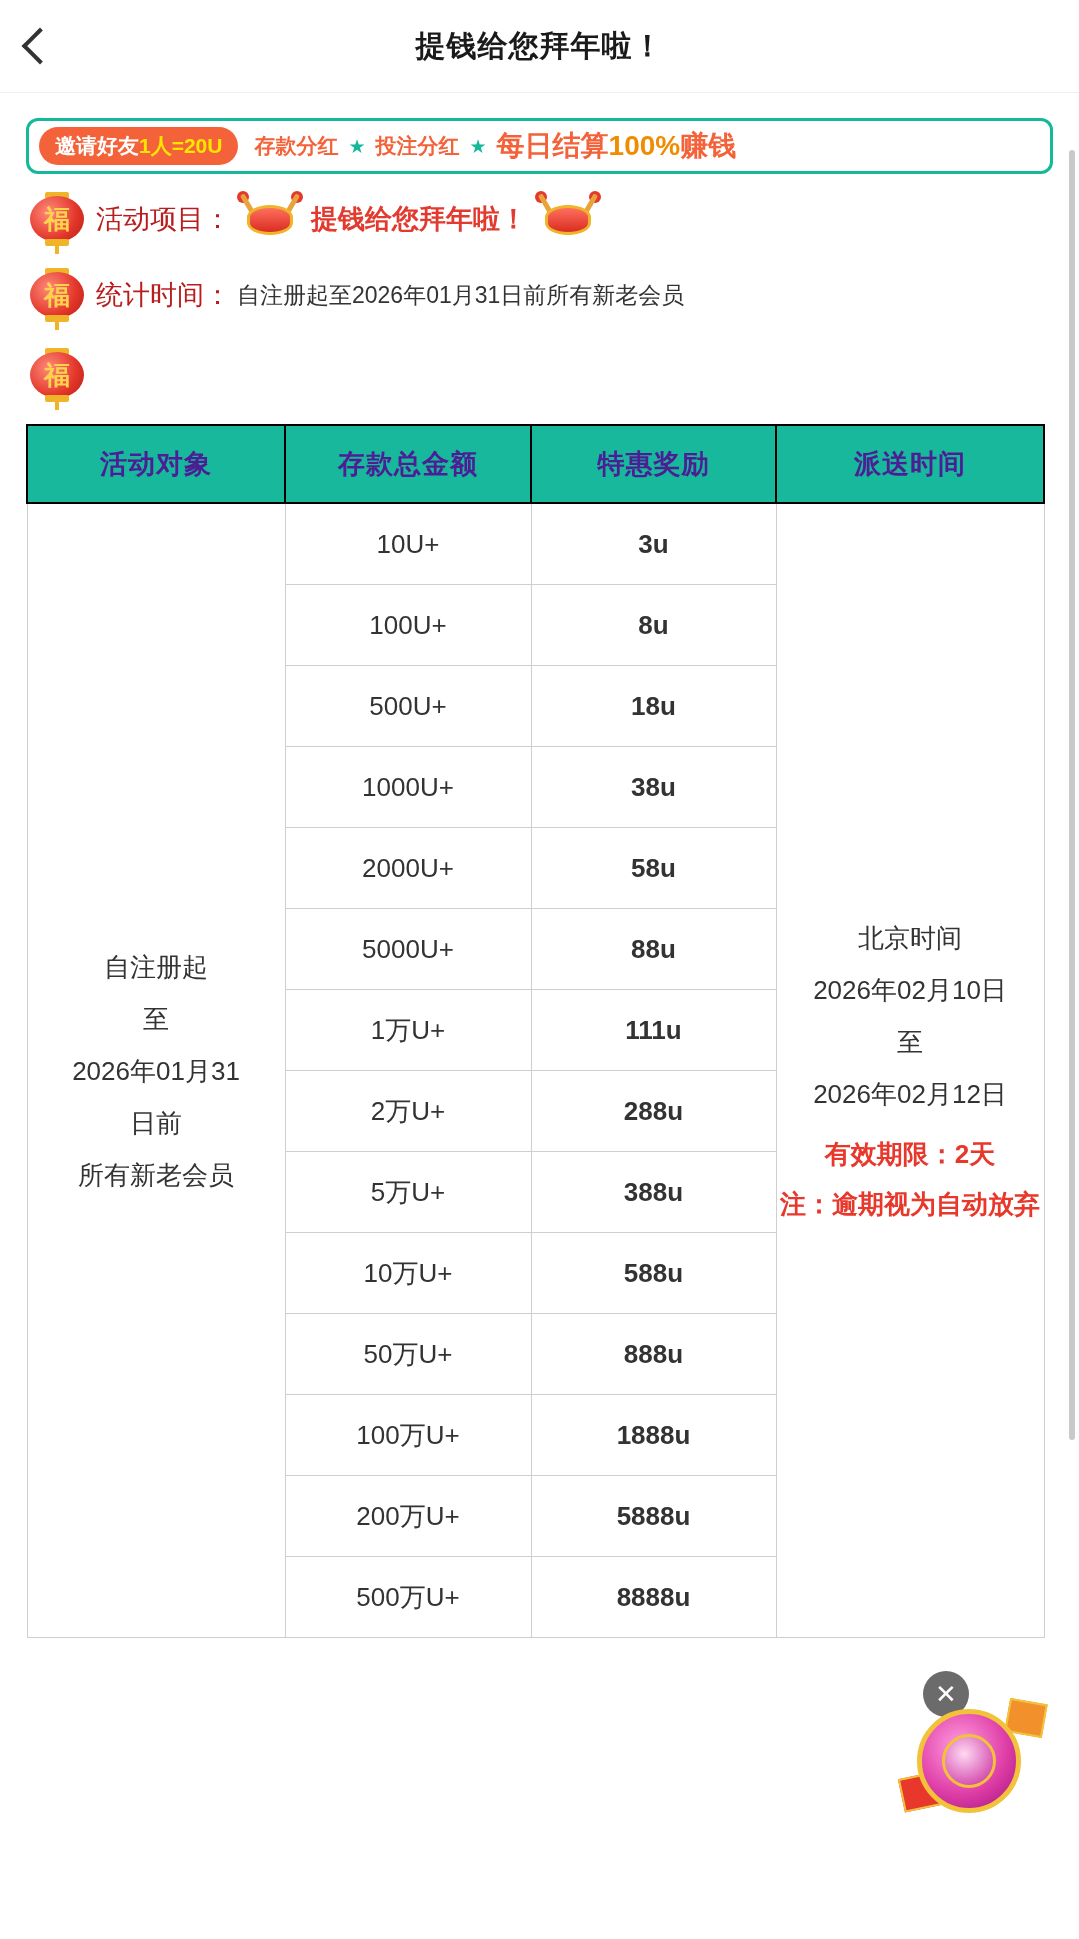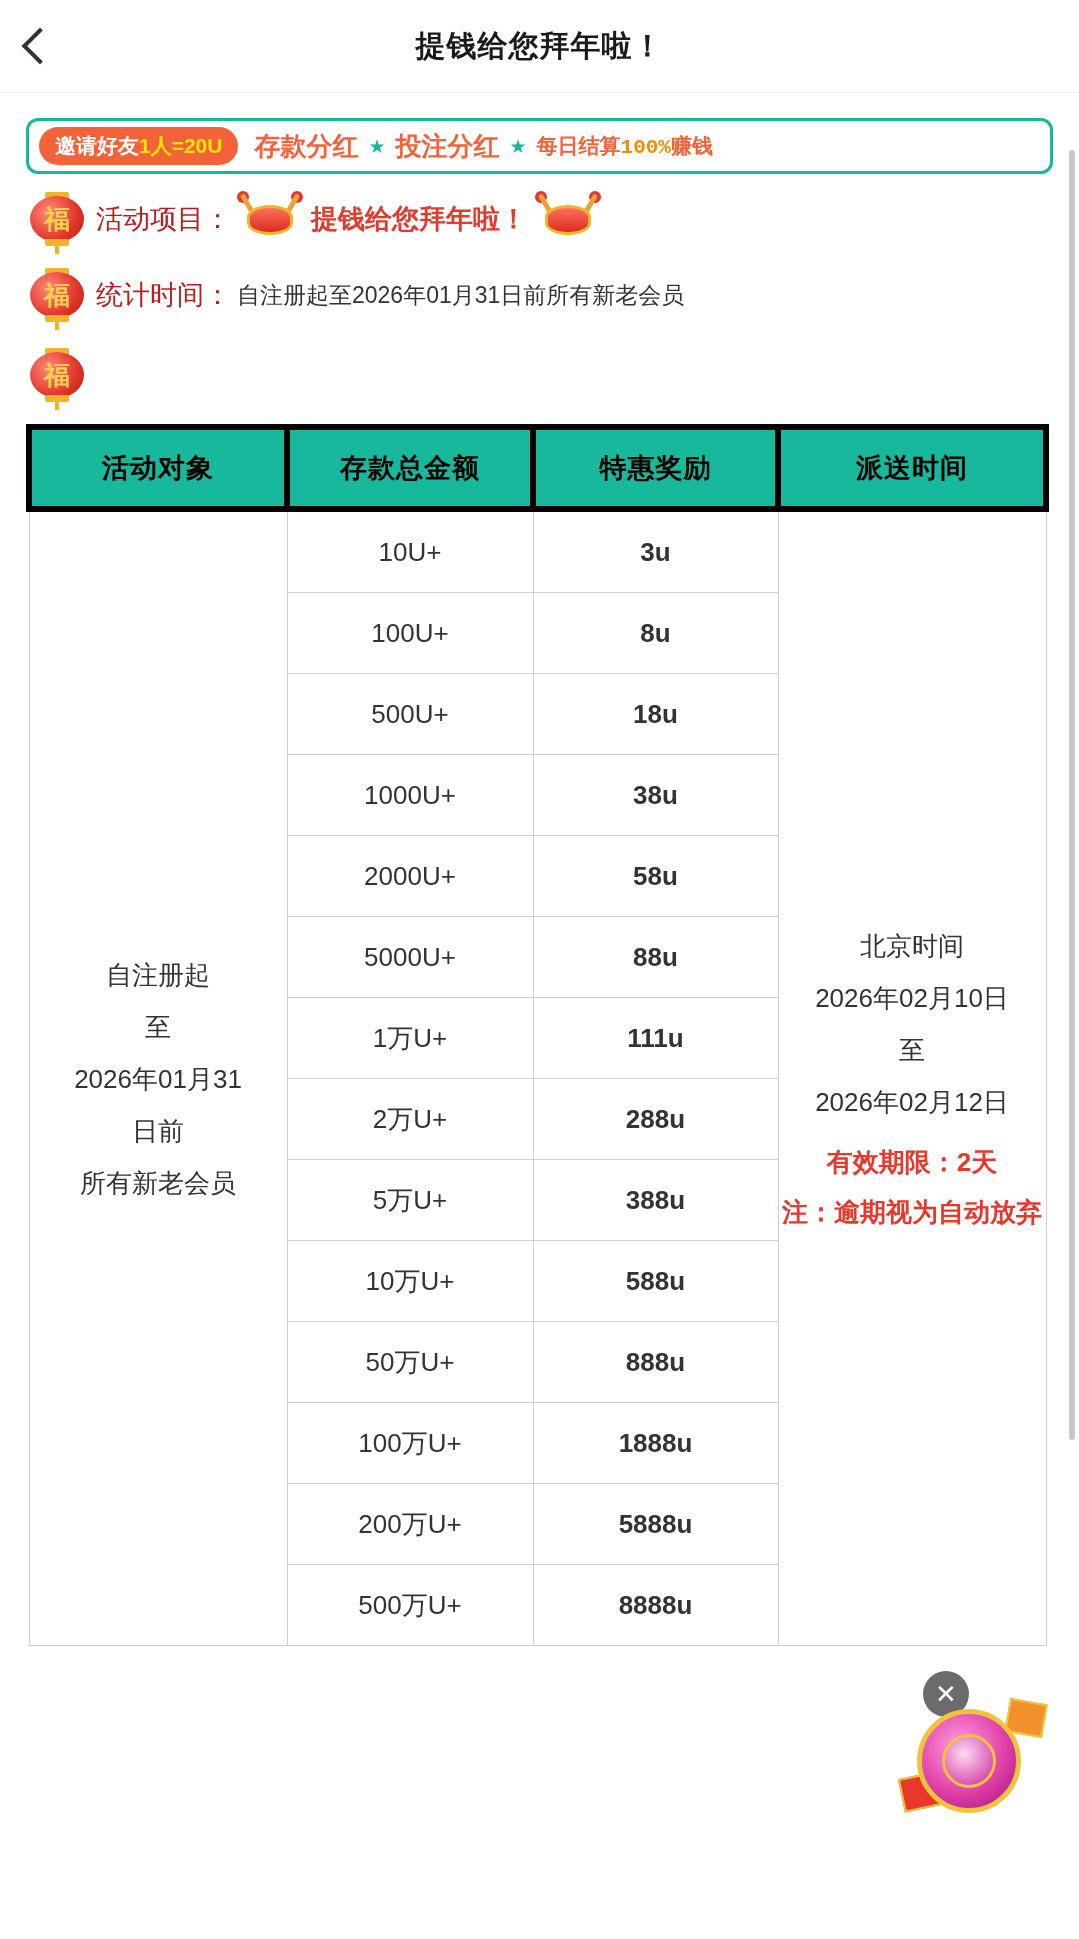--- a/index.html
+++ b/index.html
@@ -78,29 +78,29 @@
     color: #fff;
     border-radius: 22px;
     padding: 5px 16px;
     font-size: 21px;
     font-weight: bold;
     margin-right: 16px;
   }
   .banner-pill .hl { color: #ffe600; }
   .banner-item {
     color: #f4623a;
-    font-size: 26px;
+    font-size: 21px;
     font-weight: bold;
   }
   .banner-star {
     color: #14b89a;
     font-size: 19px;
     margin: 0 10px;
   }
-  .banner-last { color: #f4623a; font-size: 21px; font-weight: bold; font-family: Liberation Mono, monospace; }
+  .banner-last { color: #f4623a; font-size: 28px; font-weight: bold; }
   .banner-last .pct { color: #f08c00; }
 
   
   .info-row {
     display: flex;
     align-items: center;
     margin-top: 14px;
     min-height: 62px;
   }
   .lantern {
@@ -200,25 +200,25 @@
 
   
   table.promo {
     margin-top: 18px;
     border-collapse: collapse;
     width: 1017px;
     table-layout: fixed;
   }
   table.promo th {
     background: #17b89c;
-    color: #000000;
+    color: #4c1d95;
     font-size: 27px;
     font-weight: bold;
     height: 74px;
-    border: 6px solid #000000;
+    border: 2px solid #000000;
     letter-spacing: 1px;
   }
   table.promo td {
     border: 1px solid #cfcfcf;
     text-align: center;
     font-size: 26px;
     color: #333;
     height: 78px;
   }
   td.reward {

